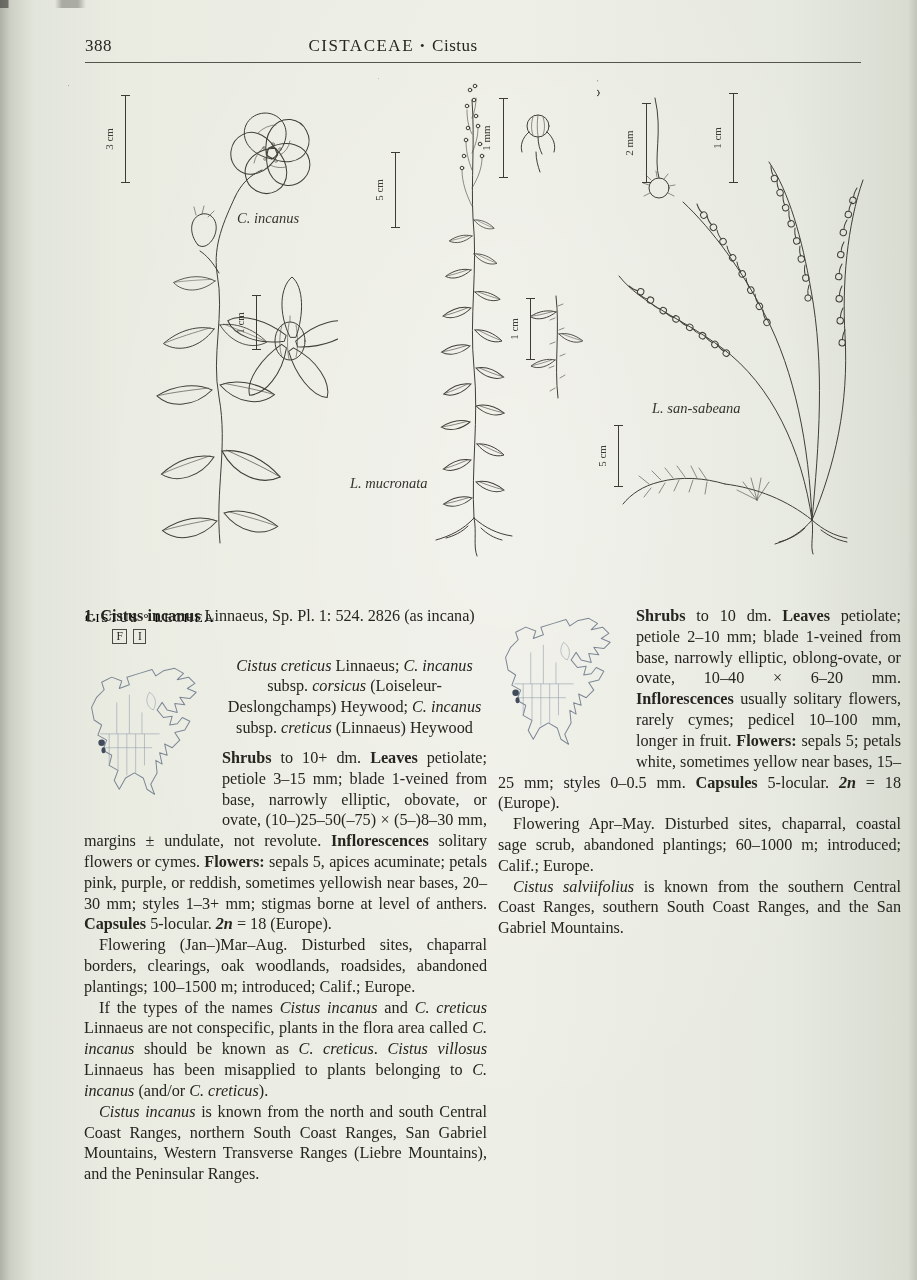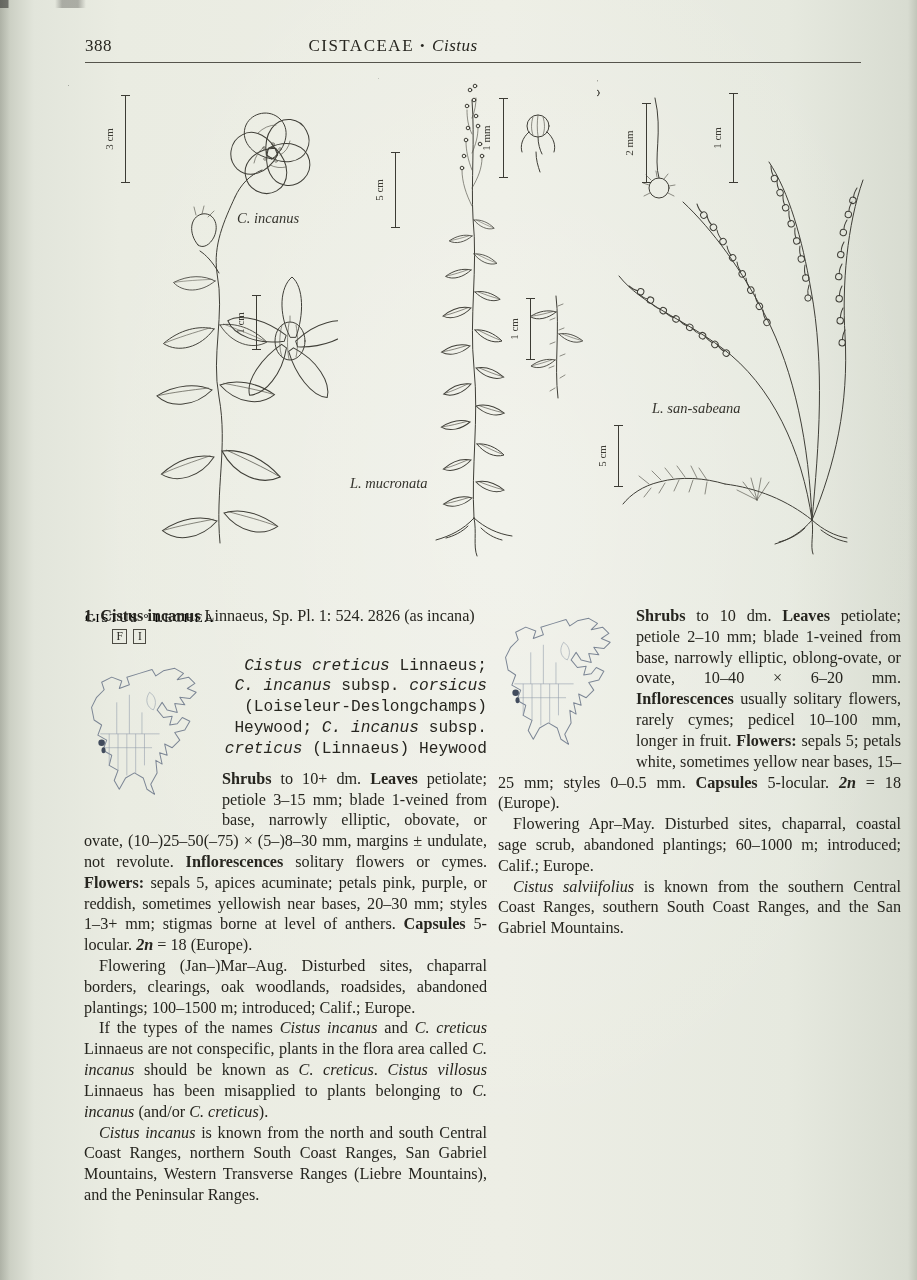--- a/index.html
+++ b/index.html
@@ -13,21 +13,21 @@
     color:#26251f;
   }
   body::after{content:"";position:absolute;left:0;top:0;width:917px;height:8px;
     background:linear-gradient(90deg,rgba(40,40,38,.55) 0 8px,rgba(40,40,38,0) 9px, rgba(0,0,0,0) 55px, rgba(60,60,55,.35) 62px 78px, rgba(0,0,0,0) 86px);
     pointer-events:none;}
 
   
   .pagehead{position:absolute;left:85px;top:36px;width:776px;height:24px;}
   .pagenum{position:absolute;left:0;top:0;font-size:17px;letter-spacing:.5px;}
   .runhead{position:absolute;left:0;right:160px;top:0;text-align:center;font-size:17px;letter-spacing:1.5px;}
-  .runhead .genus{font-style:italic;letter-spacing:.5px;}
+  .runhead .genus{letter-spacing:.5px;}
   .runhead .dot{font-size:13px;vertical-align:1px;padding:0 6px;}
   .headrule{position:absolute;left:85px;top:62px;width:776px;height:0;border-top:1.4px solid #55544c;}
 
   
   .plate{position:absolute;left:0;top:72px;width:917px;height:500px;}
   .sketch path,.sketch circle,.sketch ellipse{fill:none;stroke:#3f3e37;stroke-width:1;stroke-linecap:round;}
   .sketch .fine{stroke-width:.65;stroke:#55534a;}
   .plate-label{position:absolute;font-style:italic;font-size:14.5px;color:#34332c;}
   .plate-caption{position:absolute;left:85px;top:538px;font-size:13.5px;letter-spacing:1.2px;color:#000000;}
 
@@ -42,21 +42,21 @@
   .col{position:absolute;width:403px;top:606px;font-size:16.2px;line-height:1.285;text-align:justify;}
   .col.left{left:84px;}
   .col.right{left:498px;}
   .sp-head{padding-left:27px;text-indent:-27px;text-align:left;margin:0 0 8px 0;}
   .boxed{display:inline-block;border:1.1px solid #4c4b43;padding:0 3.5px;margin:0 1px;font-size:11.5px;line-height:13px;vertical-align:2px;text-indent:0;}
   .map-float{float:left;width:126px;height:158px;margin:2px 12px 0 0;}
   .map-float svg{width:100%;height:100%;}
   .map-outline{stroke:#7c8695;stroke-width:.8;fill:none;stroke-linejoin:round;}
   .map-inner{stroke:#929caa;stroke-width:.45;fill:none;}
   .map-dot{fill:#414b5c;stroke:none;}
-  .syn{ text-align:right;margin:6px 0 9px 0;font-family:Liberation Mono, monospace;}
+  .syn{ text-align:center;margin:6px 0 9px 0;}
   .para{margin:0;}
   .para.indent{text-indent:15px;}
   .clear{clear:both;}
 </style>
 </head>
 <body>
 
 <svg width="0" height="0" style="position:absolute" aria-hidden="true">
   <defs>
     <g id="namap">

